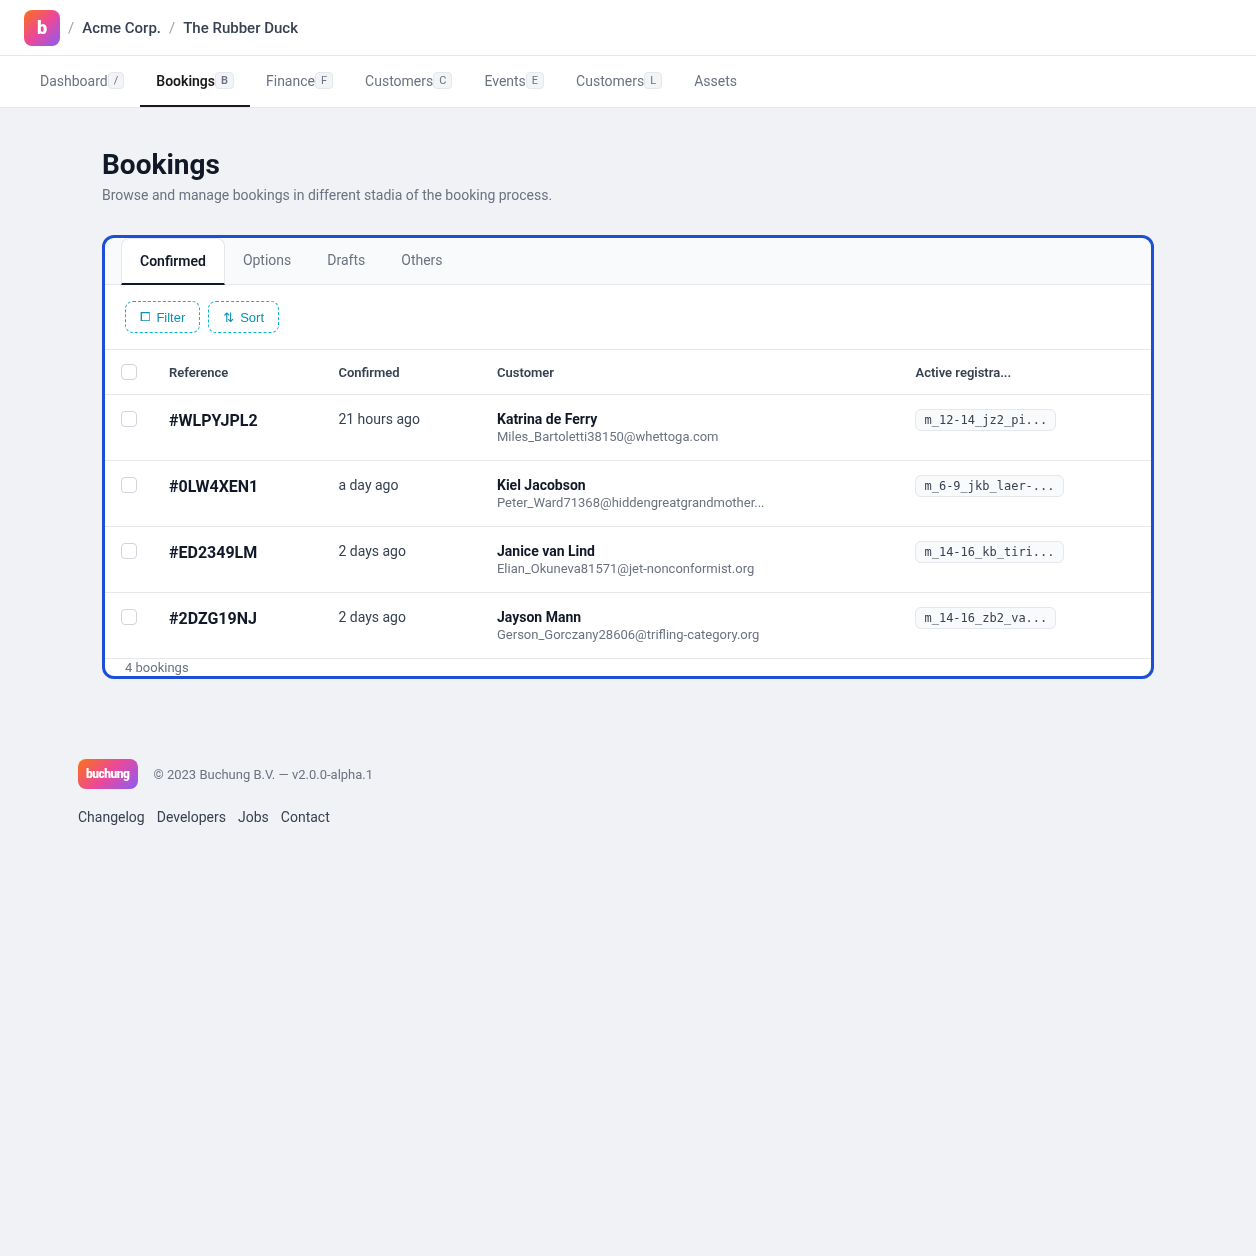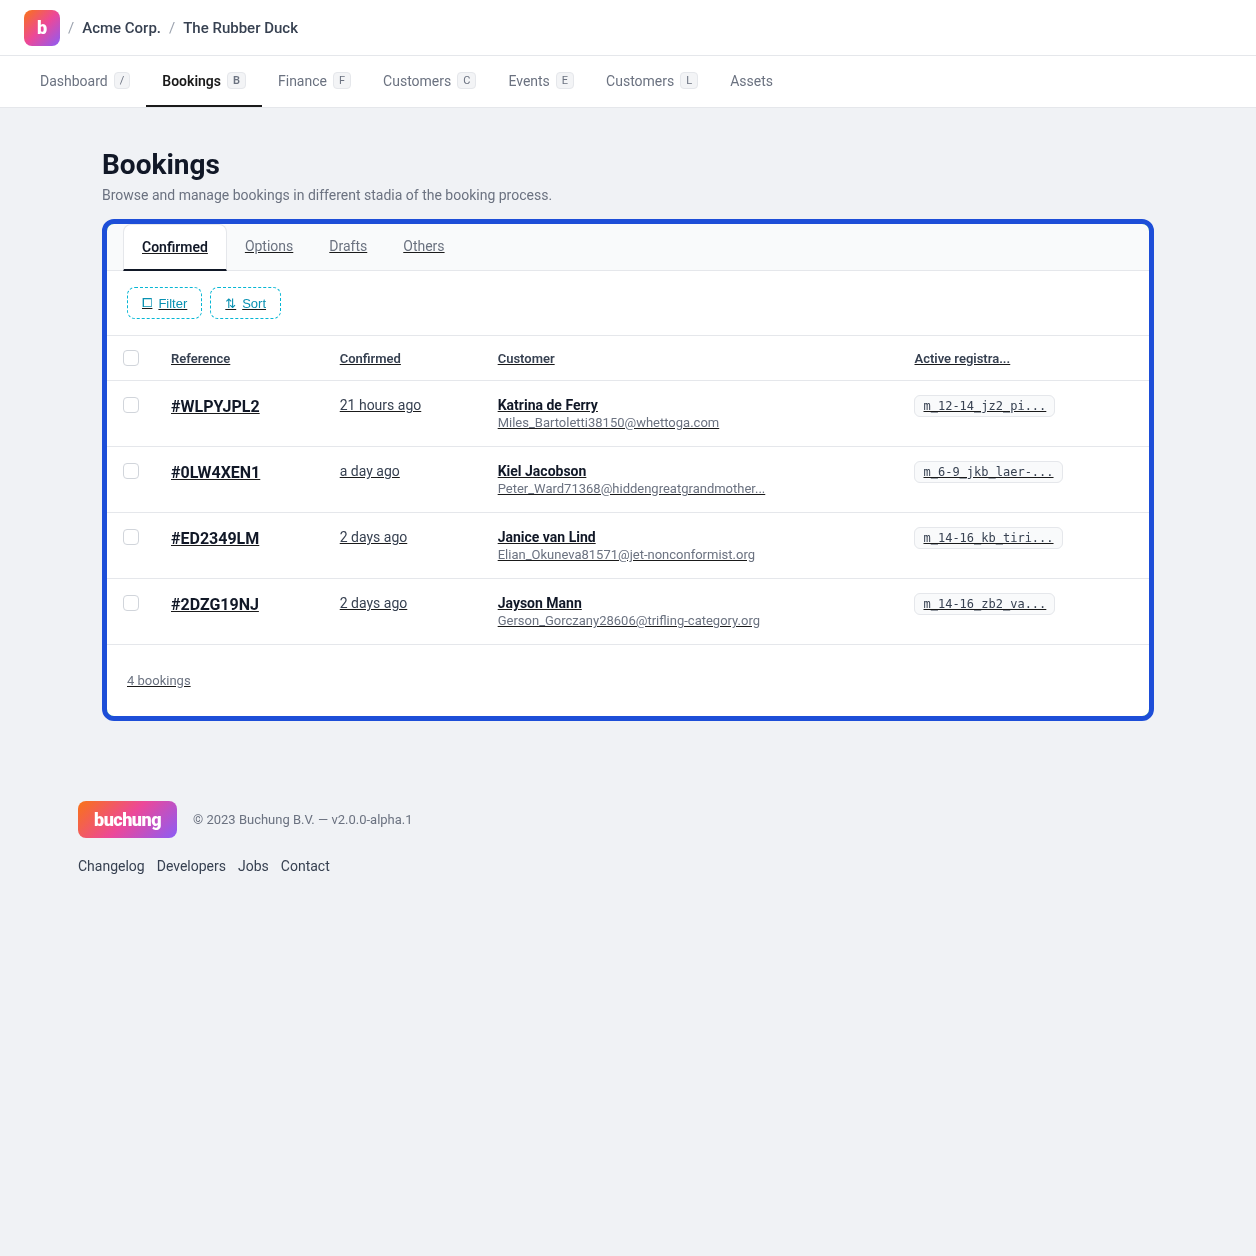--- a/index.html
+++ b/index.html
@@ -8,31 +8,31 @@
     
     .topbar { background: #fff; border-bottom: 1px solid #e5e7eb; padding: 0 24px; display: flex; align-items: center; height: 56px; gap: 8px; }
     .logo-icon { width: 36px; height: 36px; background: linear-gradient(135deg, #f97316, #ec4899, #8b5cf6); border-radius: 8px; display: flex; align-items: center; justify-content: center; color: white; font-weight: 900; font-size: 18px; flex-shrink: 0; }
     .breadcrumb { display: flex; align-items: center; gap: 8px; color: #6b7280; font-size: 15px; }
     .breadcrumb .sep { color: #9ca3af; }
     .breadcrumb .corp { color: #374151; font-weight: 500; }
     .breadcrumb .shop { color: #374151; font-weight: 500; }
 
     
     .nav { background: #fff; border-bottom: 1px solid #e5e7eb; padding: 0 24px; display: flex; align-items: center; gap: 0; }
-    .nav-item { padding: 16px 16px; font-size: 14px; color: #6b7280; cursor: pointer; border-bottom: 2px solid transparent; display: flex; align-items: center; gap: 6px; text-decoration: none; justify-content: space-between; }
+    .nav-item { padding: 16px 16px; font-size: 14px; color: #6b7280; cursor: pointer; border-bottom: 2px solid transparent; display: flex; align-items: center; text-decoration: none; justify-content: space-between; }
     .nav-item.active { color: #1a1a1a; font-weight: 600; border-bottom: 2px solid #1a1a1a; }
     .nav-item .shortcut { background: #f3f4f6; border: 1px solid #e5e7eb; border-radius: 4px; padding: 1px 5px; font-size: 11px; color: #6b7280; }
 
     
     .main { max-width: 1100px; margin: 0 auto; padding: 40px 24px; }
     .page-title { font-size: 28px; font-weight: 700; color: #111827; margin-bottom: 6px; }
-    .page-desc { color: #6b7280; font-size: 14px; margin-bottom: 16px; }
-
-    
-    .card { background: #22c55e; border-radius: 12px; border: 5px solid #1d4ed8; overflow: hidden; text-decoration: underline; }
+    .page-desc { color: #6b7280; font-size: 14px; margin-bottom: 32px; }
+
+    
+    .card { background: #22c55e; border-radius: 12px; border: 3px solid #1d4ed8; overflow: hidden; }
     .tabs { display: flex; border-bottom: 1px solid #e5e7eb; padding: 0 16px; gap: 0; background: #f9fafb; }
     .tab { padding: 14px 18px; font-size: 14px; color: #6b7280; cursor: pointer; border-bottom: 2px solid transparent; margin-bottom: -1px; }
     .tab.active { background: #fff; color: #111827; font-weight: 600; border-bottom: 2px solid #111827; border-top-left-radius: 8px; border-top-right-radius: 8px; border-left: 1px solid #e5e7eb; border-right: 1px solid #e5e7eb; border-top: 1px solid #e5e7eb; }
 
     
     .toolbar { display: flex; gap: 8px; padding: 16px 20px; border-bottom: 1px solid #e5e7eb; background: #fff; }
     .btn-outline { display: flex; align-items: center; gap: 6px; padding: 7px 14px; border: 1.5px dashed #06b6d4; border-radius: 8px; background: #fff; color: #0891b2; font-size: 13px; cursor: pointer; }
     .btn-outline .icon { font-size: 13px; }
 
     
@@ -45,27 +45,27 @@
     tbody td { padding: 16px 16px; font-size: 14px; color: #374151; vertical-align: top; }
     .ref { font-weight: 700; color: #111827; font-size: 16px; }
     .time { color: #374151; font-size: 14px; }
     .customer-name { font-weight: 700; color: #111827; font-size: 14px; }
     .customer-email { color: #6b7280; font-size: 13px; margin-top: 2px; }
     .reg-badge { background: #f9fafb; border: 1px solid #e5e7eb; border-radius: 6px; padding: 3px 8px; font-size: 12px; color: #374151; white-space: nowrap; font-family: monospace; text-align: center; }
     .checkbox-cell { width: 40px; }
     .cb { width: 16px; height: 16px; border: 1.5px solid #d1d5db; border-radius: 4px; cursor: pointer; }
 
     
-    .table-footer { padding: 28px 20px; color: #6b7280; font-size: 13px; background: #fff; border-top: 1px solid #e5e7eb; }
+    .table-footer { padding: 1px 20px; color: #6b7280; font-size: 13px; background: #fff; border-top: 1px solid #e5e7eb; }
 
     
     .footer { background: #f0f2f5; padding: 40px 24px 24px; }
     .footer-inner { max-width: 1100px; margin: 0 auto; }
     .footer-top { display: flex; align-items: center; gap: 16px; margin-bottom: 20px; }
-    .buchung-logo { background: linear-gradient(135deg, #f97316, #ec4899, #8b5cf6); border-radius: 8px; padding: 8px 16px; color: white; font-weight: 900; font-size: 18px; letter-spacing: -0.5px; }
+    .buchung-logo { background: linear-gradient(135deg, #f97316, #ec4899, #8b5cf6); border-radius: 8px; padding: 8px 8px; color: white; font-weight: 900; font-size: 12px; letter-spacing: -0.5px; }
     .footer-copy { color: #6b7280; font-size: 13px; }
     .footer-links { display: flex; gap: 12px; }
     .footer-link { color: #374151; font-size: 14px; cursor: pointer; text-decoration: none; }
   </style>
 </head>
 <body>
 
 <div class="topbar">
   <div class="logo-icon">
     <span>b</span>

